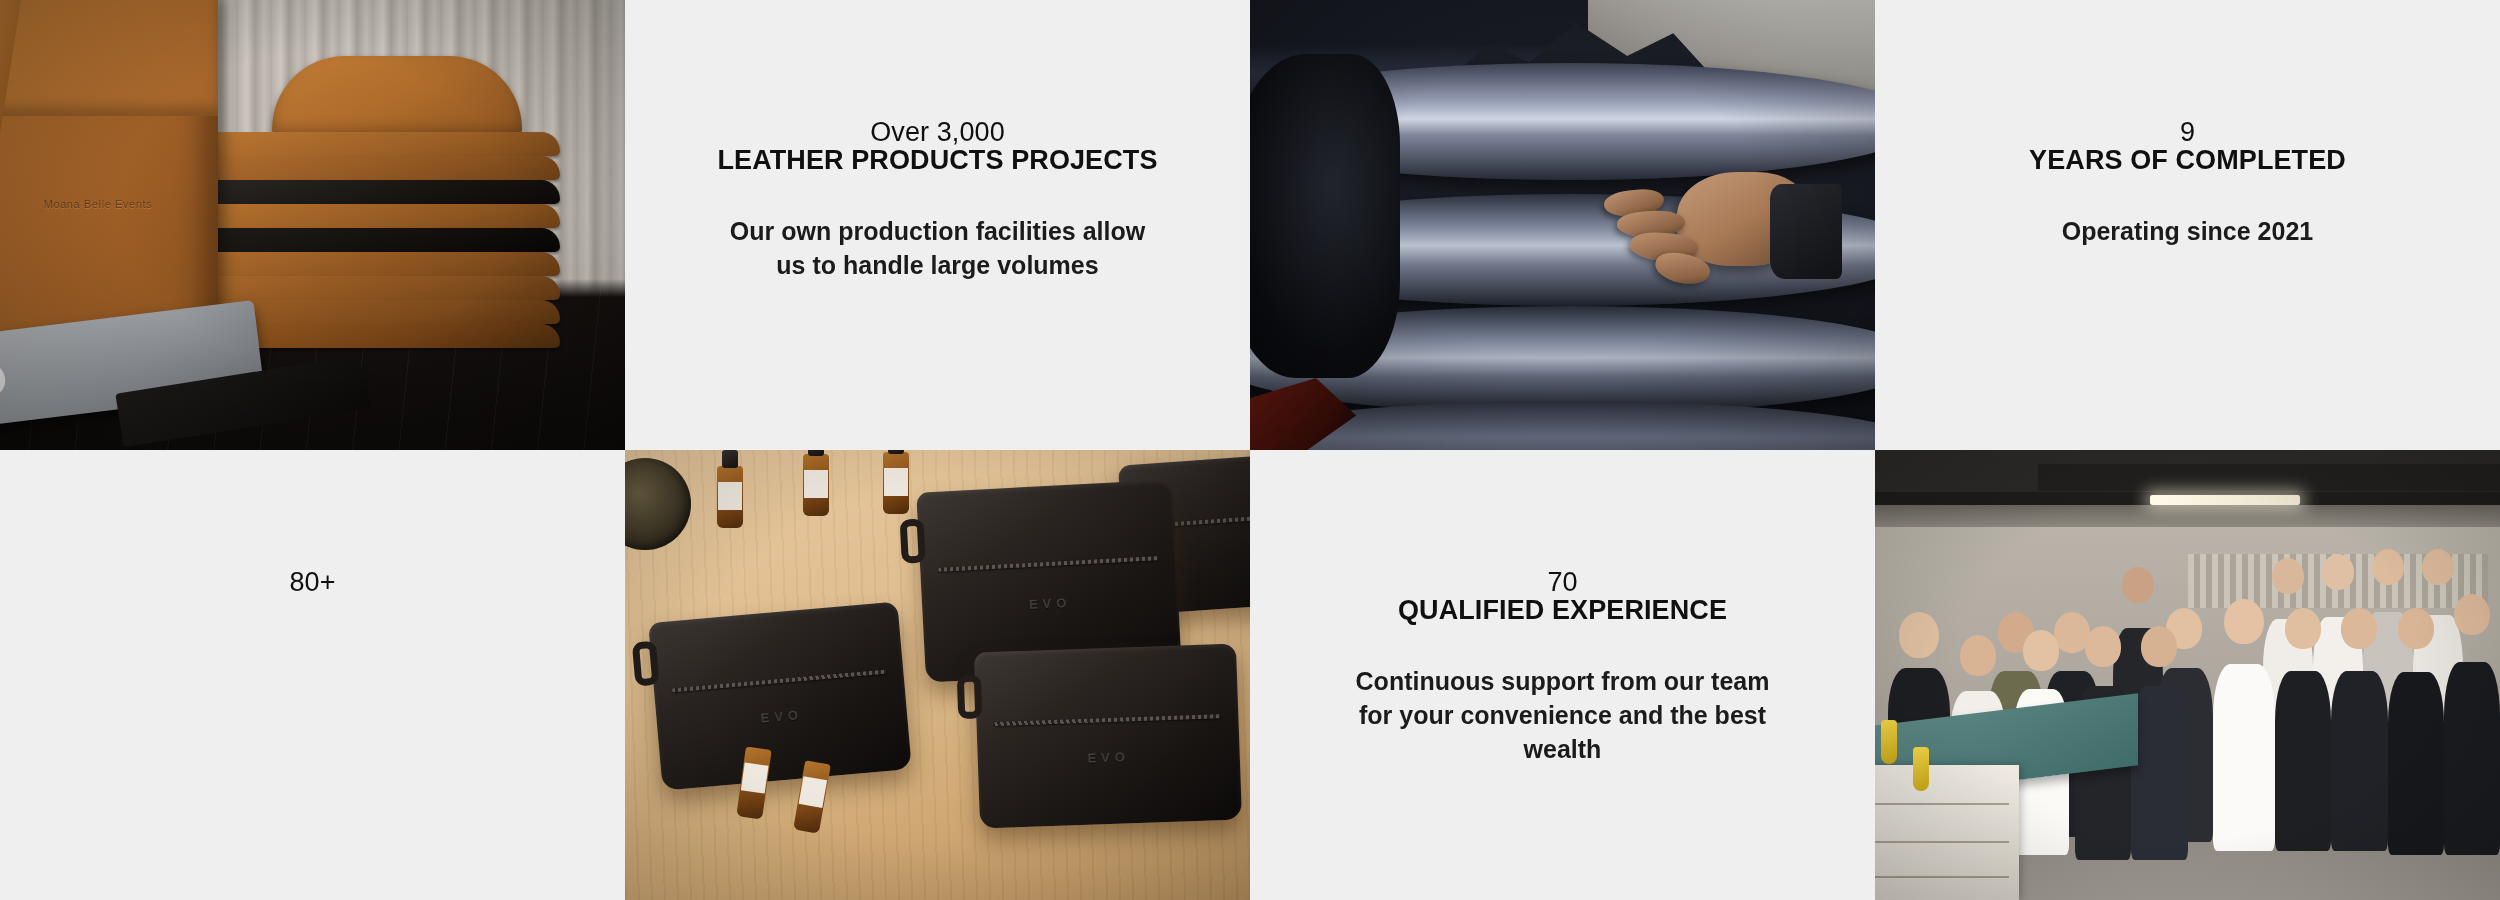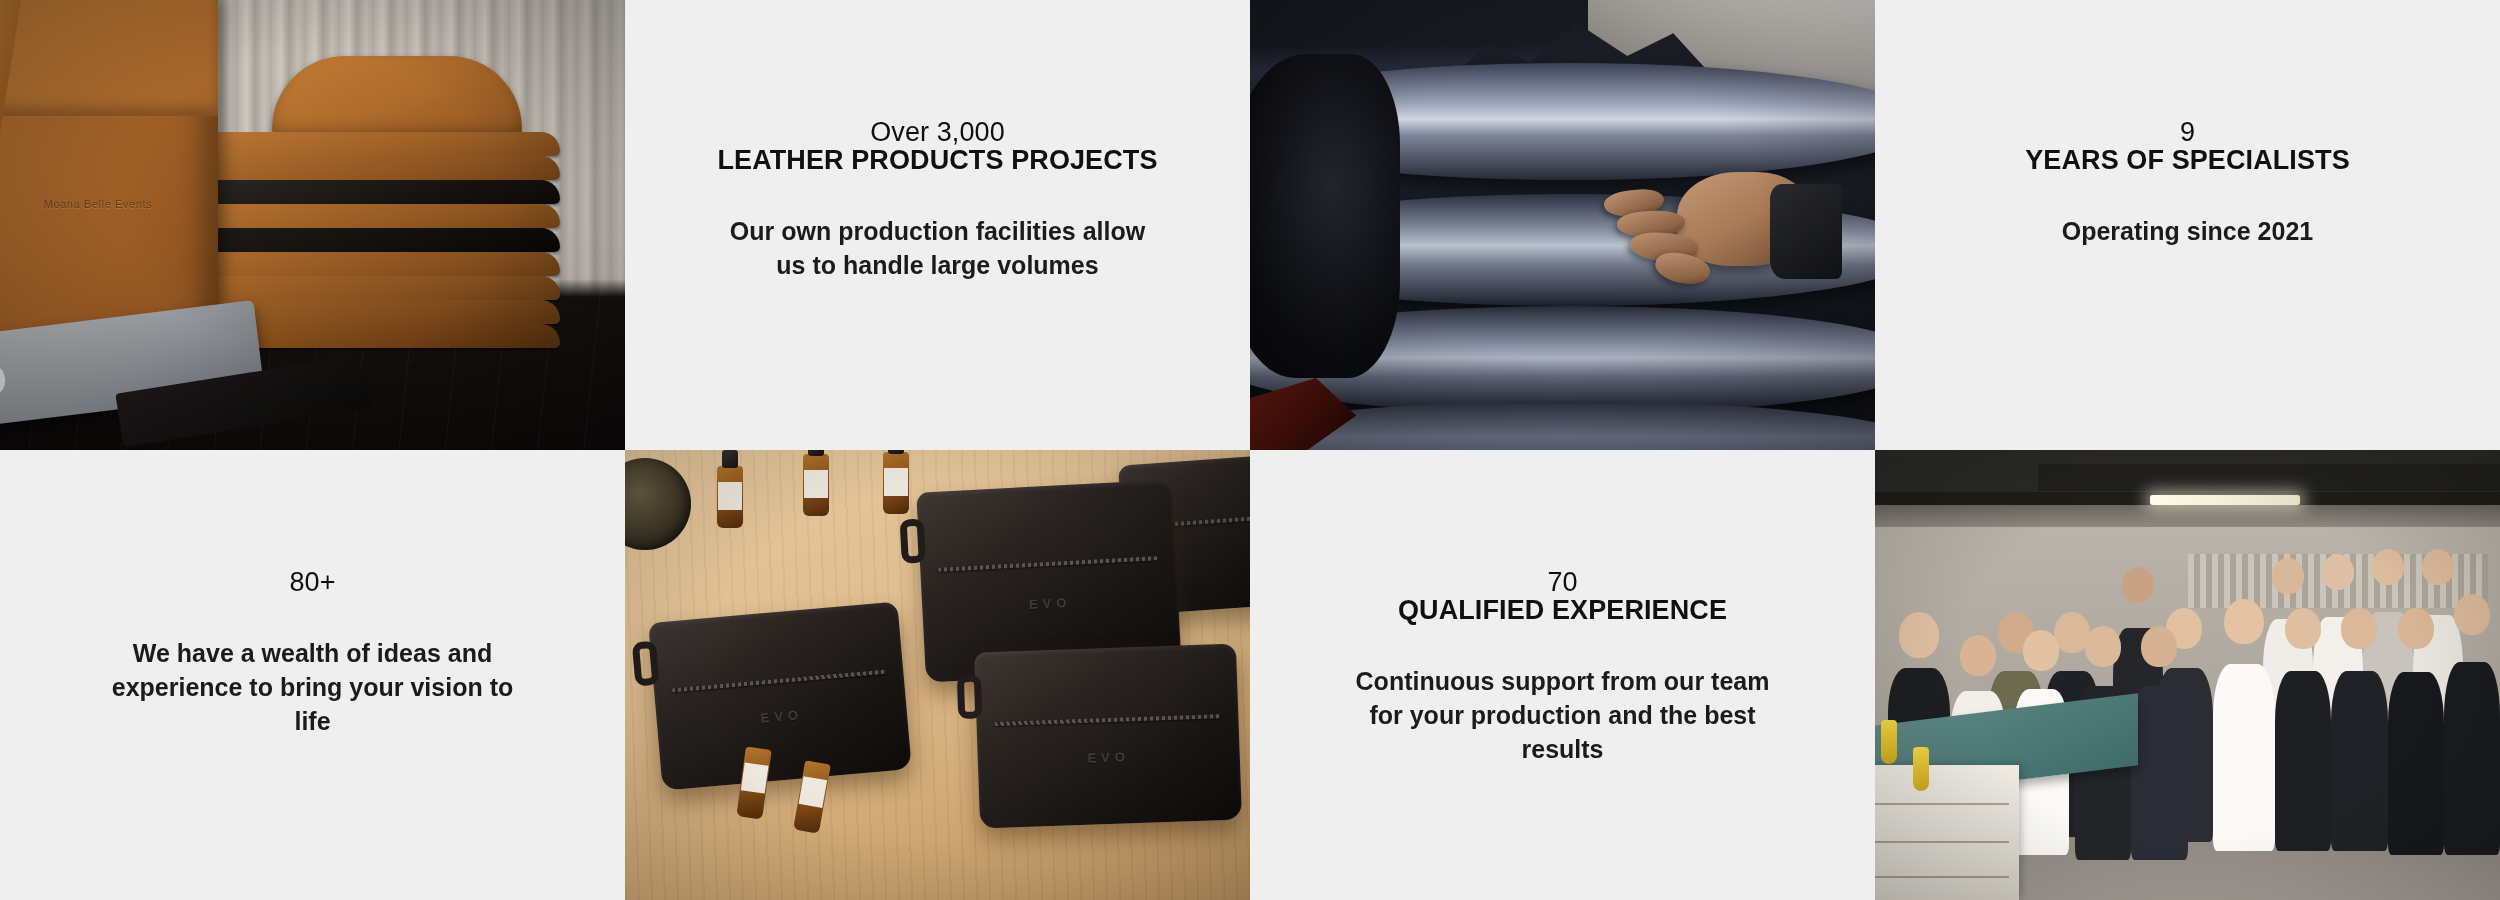--- a/index.html
+++ b/index.html
@@ -409,29 +409,28 @@
         <div class="cuff"></div>
       </div>
 
       <div class="vignette"></div>
     </div>
   </div>
 
   <div class="cell cell-text">
     <div class="stat-inner">
       <div class="stat-number">9</div>
-      <div class="stat-label">YEARS OF SPECIALISTS</div>
+      <div class="stat-label">YEARS OF COMPLETED</div>
       <div class="stat-desc">Operating since 2021</div>
     </div>
   </div>
 
   <div class="cell cell-text">
     <div class="stat-inner">
       <div class="stat-number">80+</div>
-      <div class="stat-desc">We have a wealth of ideas and experience to bring your vision to life</div>
     </div>
   </div>
 
   <div class="cell cell-photo">
     <div class="photo ph-evo-bags">
       <div class="tray"></div>
 
       <div class="amber-bottle" style="left:92px;  top:16px;">
         <div class="amber-cap"></div>
         <div class="amber-label"></div>
@@ -475,21 +474,21 @@
       </div>
 
       <div class="vignette-soft"></div>
     </div>
   </div>
 
   <div class="cell cell-text">
     <div class="stat-inner">
       <div class="stat-number">70</div>
       <div class="stat-label">QUALIFIED EXPERIENCE</div>
-      <div class="stat-desc">Continuous support from our team for your production and the best results</div>
+      <div class="stat-desc">Continuous support from our team for your convenience and the best wealth</div>
     </div>
   </div>
 
   <div class="cell cell-photo">
     <div class="photo ph-team">
       <div class="shop-wall">
         <div class="shop-corrugate"></div>
       </div>
       <div class="shop-ceiling"></div>
       <div class="shop-beam"></div>

